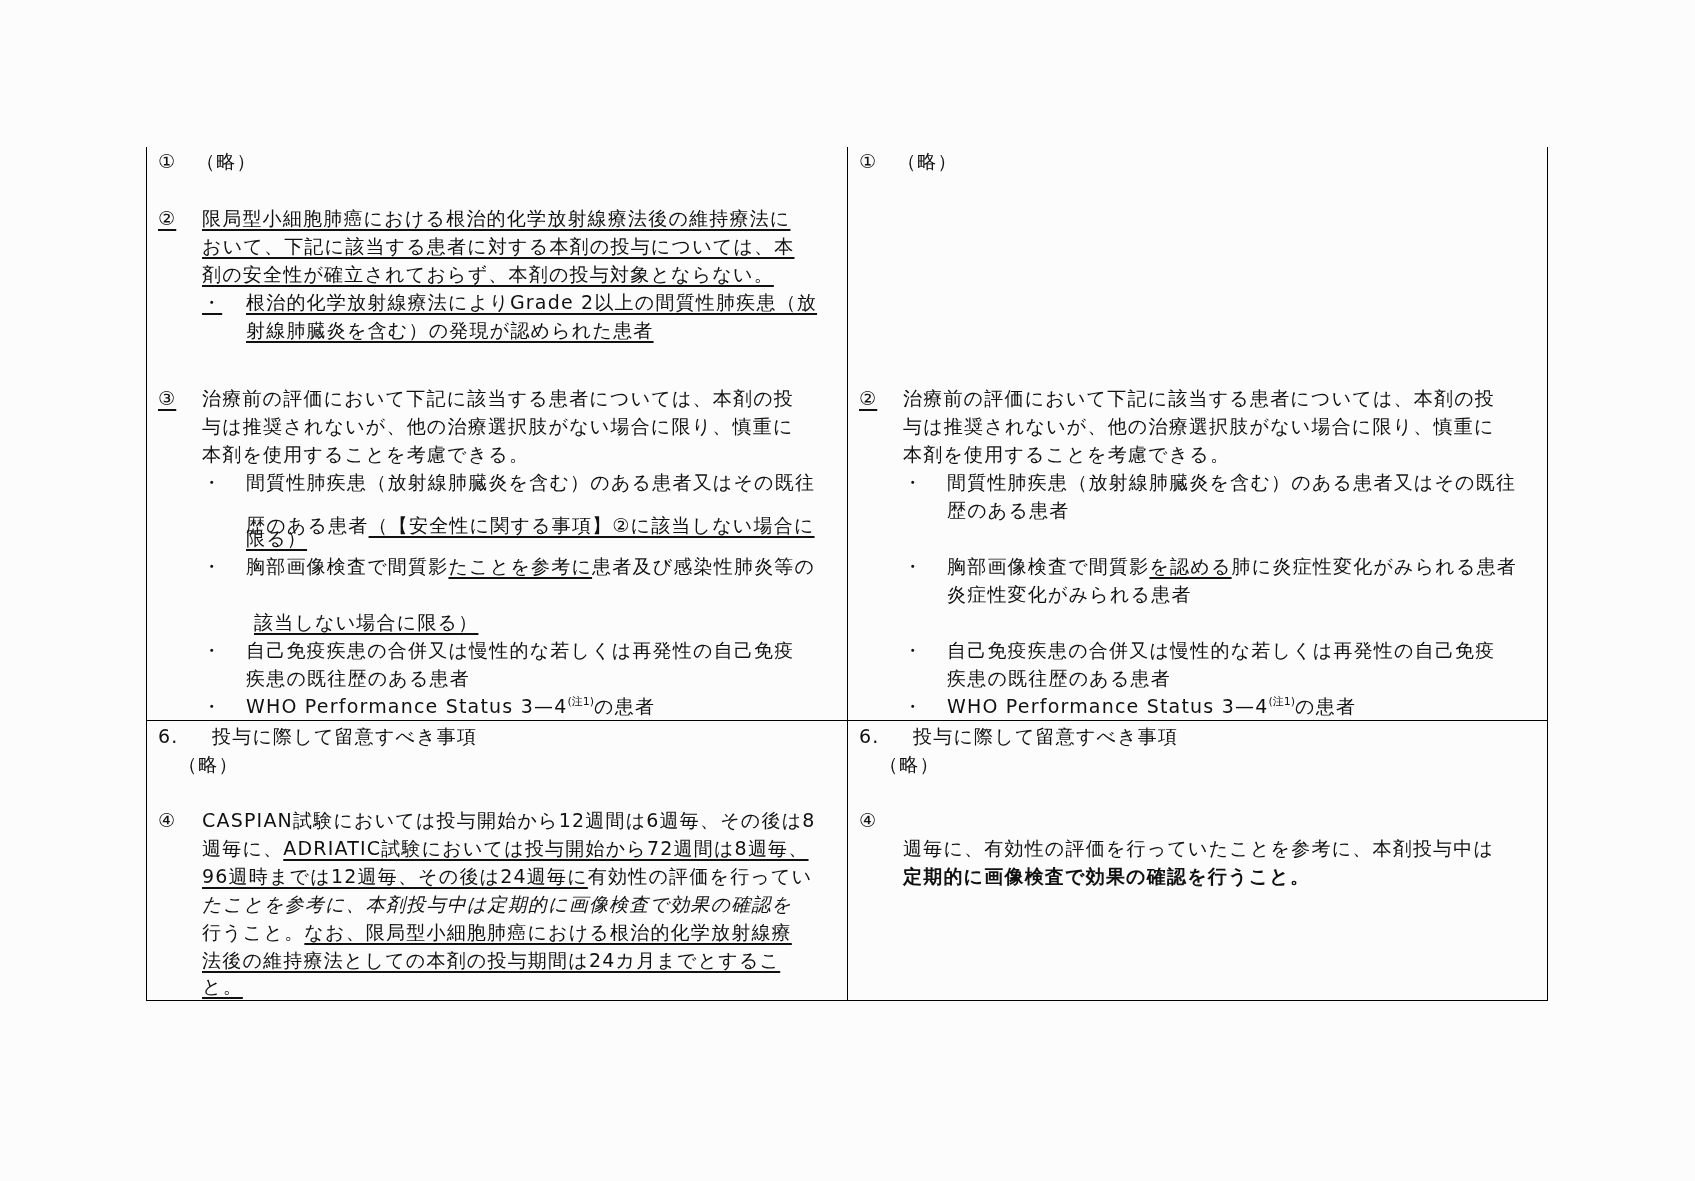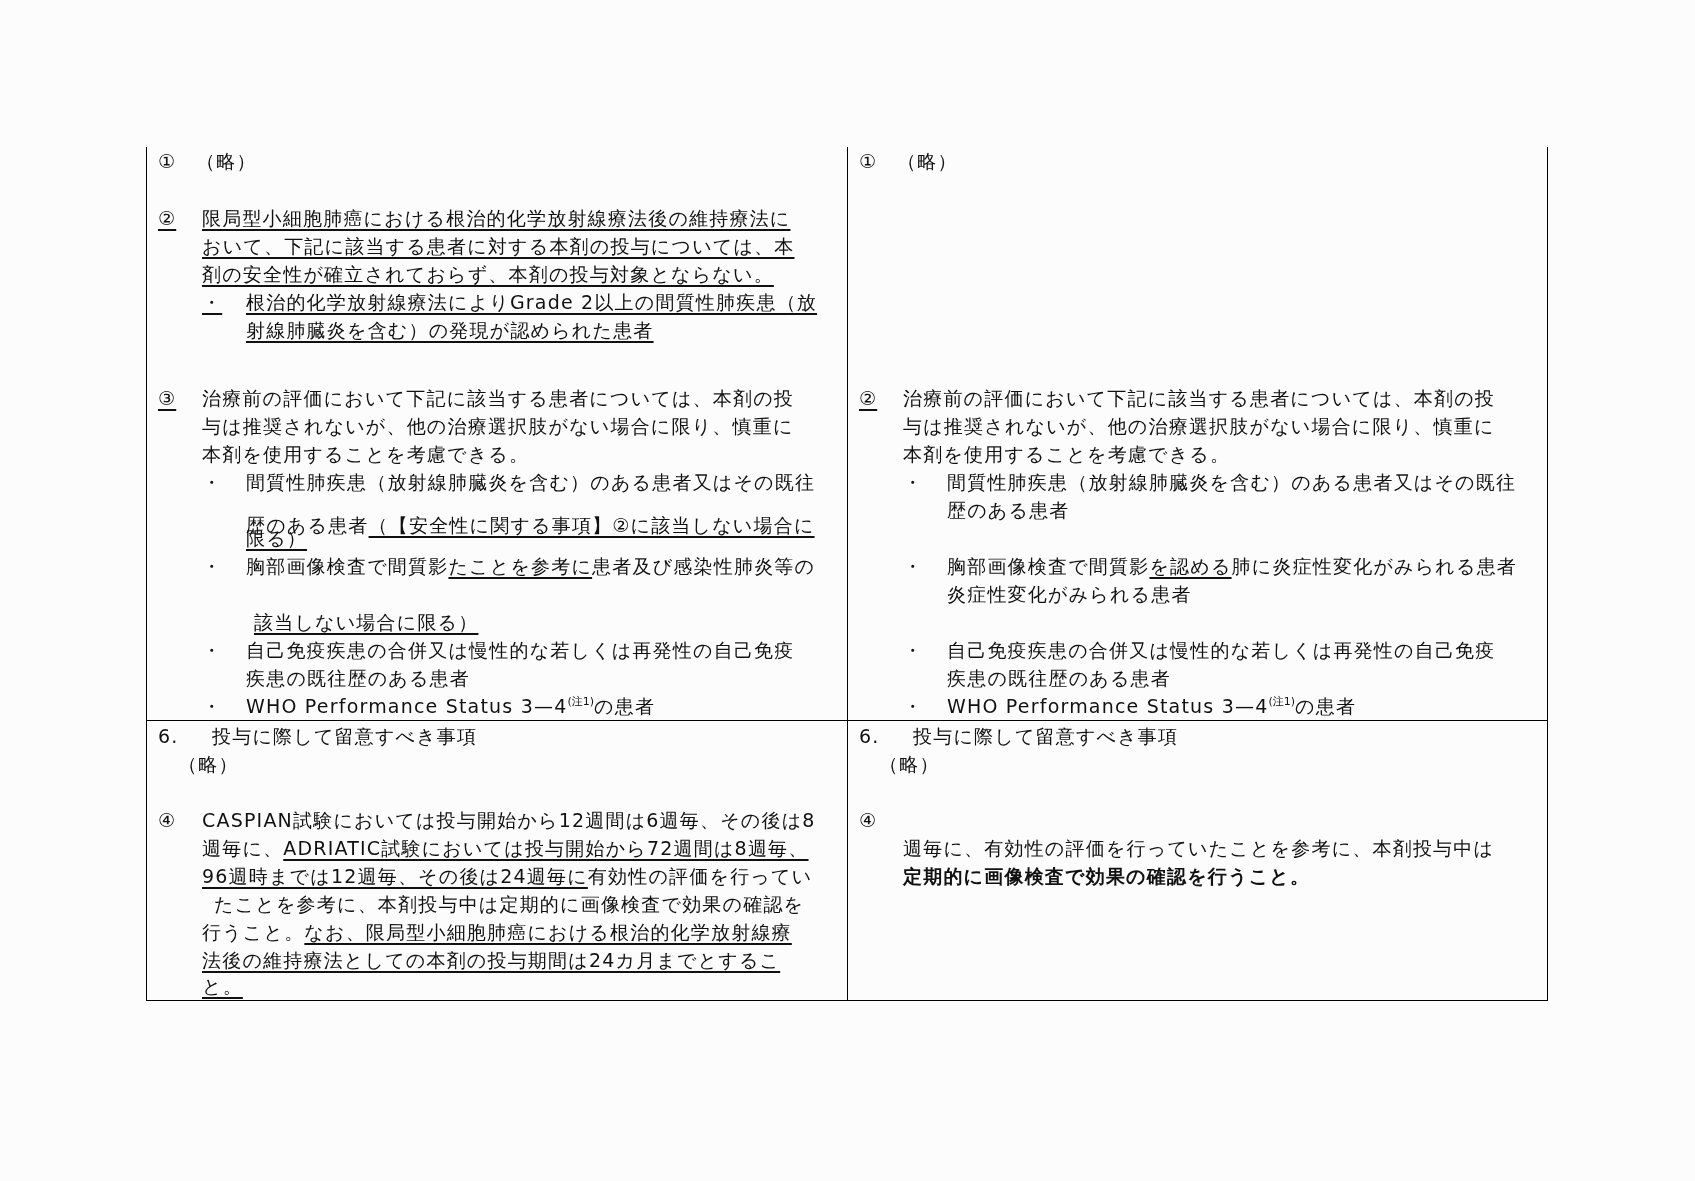--- a/index.html
+++ b/index.html
@@ -74,21 +74,21 @@
 
   <div class="cell txt" style="left:0; top:573px; width:701px; height:280px;">
     <span class="line" style="left:12px; top:2px;">6.</span>
     <span class="line" style="left:66px; top:2px;">投与に際して留意すべき事項</span>
     <span class="line" style="left:32px; top:30px;">（略）</span>
 
     <span class="line" style="left:12px; top:86px;">④</span>
     <span class="line" style="left:56px; top:86px;">CASPIAN試験においては投与開始から12週間は6週毎、その後は8</span>
     <span class="line" style="left:56px; top:114px;"><span>週毎に、</span><span class="u">ADRIATIC試験においては投与開始から72週間は8週毎、</span></span>
     <span class="line" style="left:56px; top:142px;"><span class="u">96週時までは12週毎、その後は24週毎に</span><span>有効性の評価を行ってい</span></span>
-    <span class="line" style="left:68px; top:170px;">たことを参考に、本剤投与中は定期的に画像検査で効果の確認を</span>
+    <span class="line" style="left:56px; top:170px;font-style:italic;">たことを参考に、本剤投与中は定期的に画像検査で効果の確認を</span>
     <span class="line" style="left:56px; top:198px;"><span>行うこと。</span><span class="u">なお、限局型小細胞肺癌における根治的化学放射線療</span></span>
     <span class="line u" style="left:56px; top:226px;">法後の維持療法としての本剤の投与期間は24カ月までとするこ</span>
     <span class="line u" style="left:56px; top:252px;">と。</span>
   </div>
 
   <div class="cell txt" style="left:701px; top:0; width:700px; height:573px;">
     <span class="line" style="left:12px; top:0;">①</span>
     <span class="line" style="left:50px; top:0;">（略）</span>
 
     <span class="line u" style="left:12px; top:237px;">②</span>

